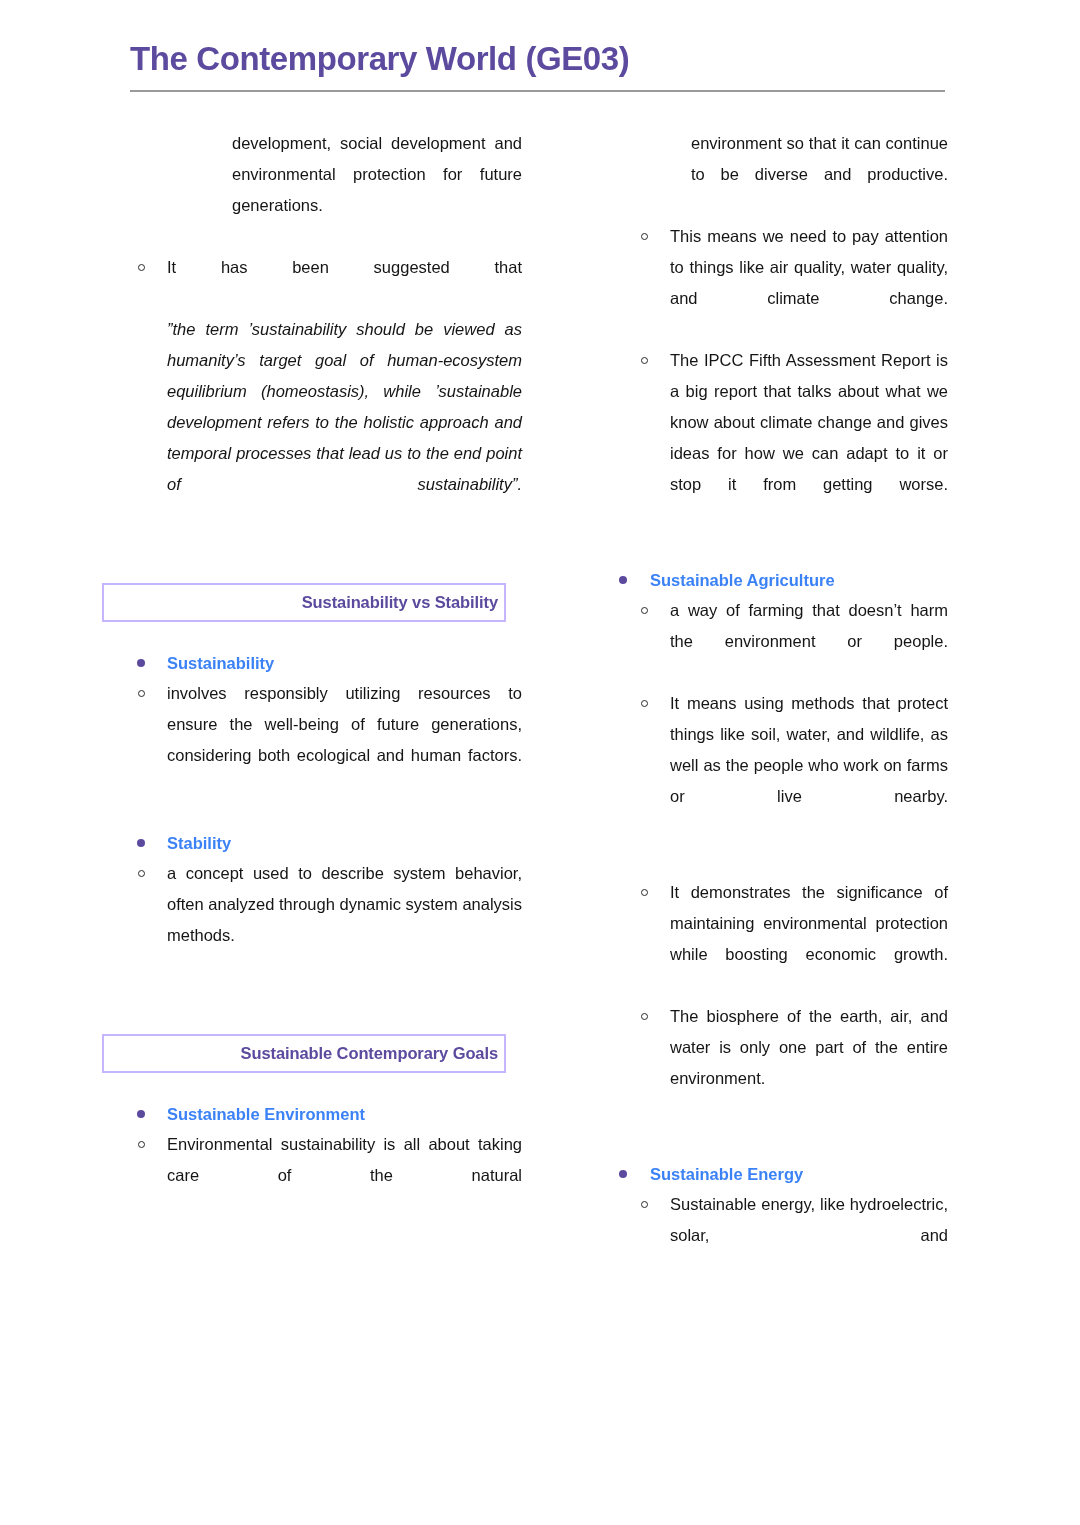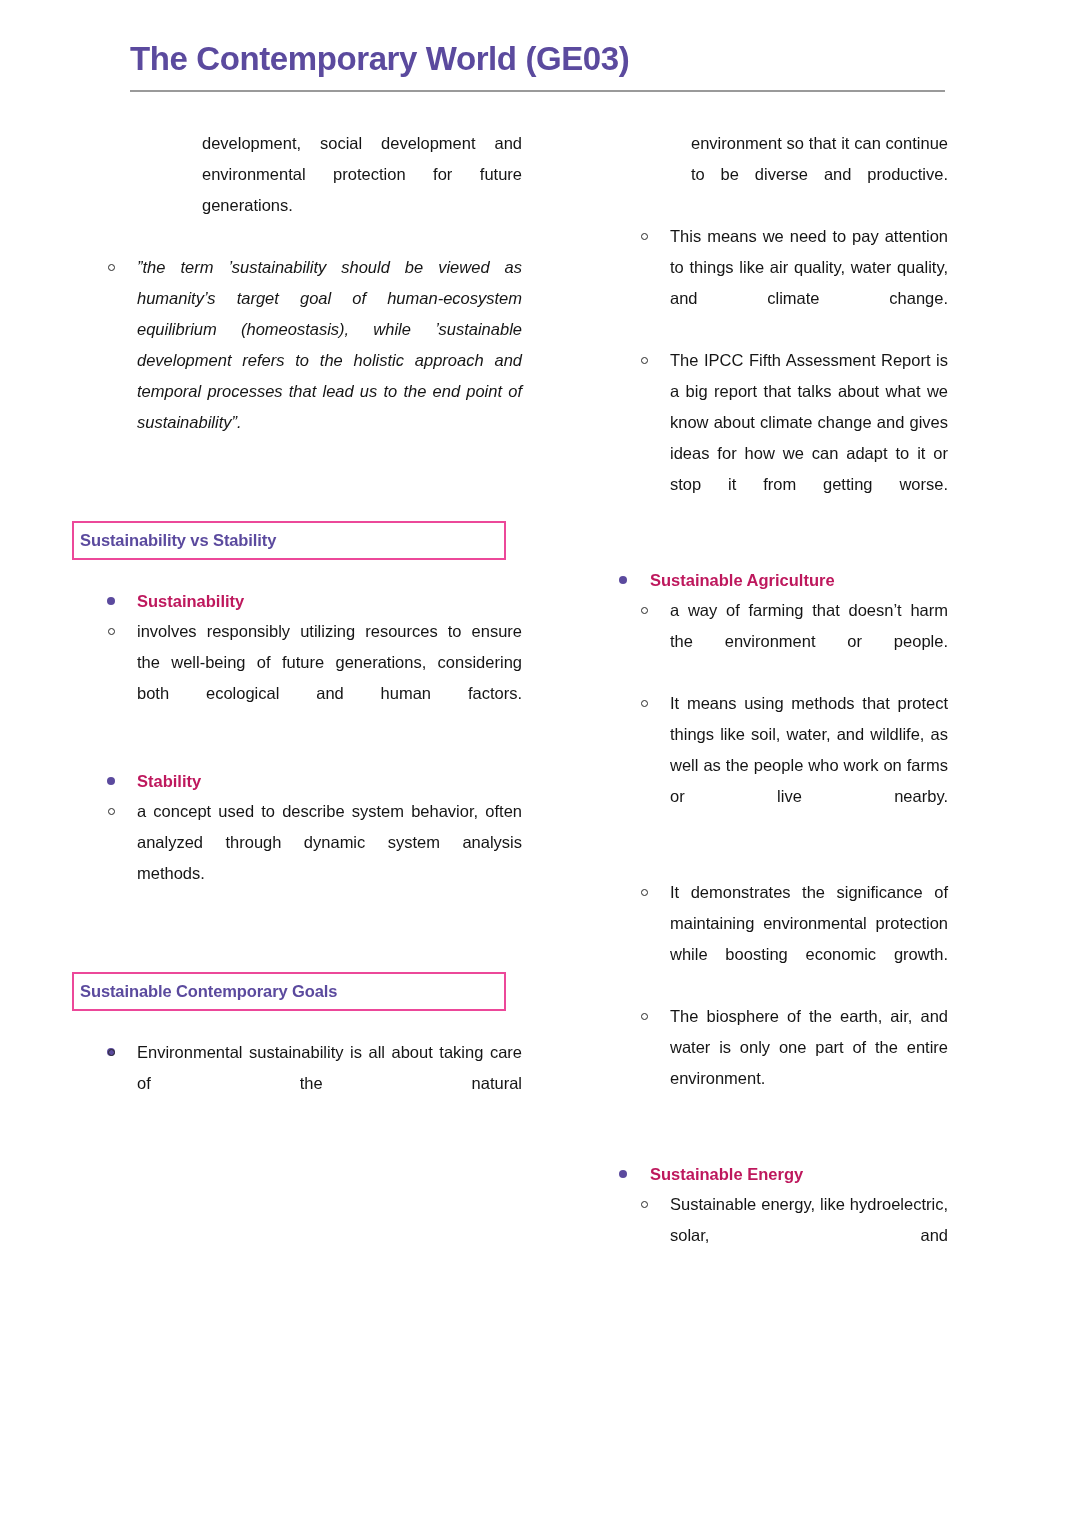--- a/index.html
+++ b/index.html
@@ -53,21 +53,21 @@
     top: 128px;
     width: 1080px;
     display: flex;
     gap: 0;
   }
   .col {
     box-sizing: border-box;
   }
   .col-left {
     width: 540px;
-    padding-left: 72px;
+    padding-left: 102px;
     padding-right: 18px;
   }
   .col-right {
     width: 540px;
     padding-left: 65px;
     padding-right: 132px;
   }
 
   
   .para {
@@ -112,21 +112,21 @@
     height: 8px;
     border-radius: 50%;
     background: #5b4a9e;
   }
   .col-right li.b1 > .b1-dot {
     left: 14px;
   }
   .b1-label {
     font-size: 16.5px;
     font-weight: bold;
-    color: #be185d;
+    color: #3b82f6;
     line-height: 30px;
     text-align: justify;
     text-justify: inter-word;
     display: block;
   }
 
   ul.lvl2 {
     list-style: none;
     margin: 0;
     padding: 0;
@@ -157,22 +157,22 @@
   
   .b2-text::after,
   .para::after {
     content: "";
     display: inline-block;
     width: 100%;
   }
 
   
   .section-box {
-    border: 2px solid #ec4899;
-    text-align: left;
+    border: 2px solid #c4b5fd;
+    text-align: right;
     padding: 7px 6px 8px 6px;
     margin: 26px 16px 0 0;
     box-sizing: border-box;
   }
   .section-box-title {
     font-size: 16.5px;
     font-weight: bold;
     color: #5b4a9e;
     line-height: 20px;
     letter-spacing: -0.1px;
@@ -192,20 +192,21 @@
 
   <div class="columns">
 
     <div class="col col-left">
 
       <p class="para cont" style="margin-left:130px">development, social development and environmental protection for future generations.</p>
 
       <ul class="lvl2">
         <li class="b2">
           <span class="b2-ring"></span>
+          <span class="b2-text">It has been suggested that</span>
           <span class="b2-text italic">”the term ’sustainability should be viewed as humanity’s target goal of human-ecosystem equilibrium (homeostasis), while ’sustainable development refers to the holistic approach and temporal processes that lead us to the end point of sustainability”.</span>
         </li>
       </ul>
 
       <div class="sp-md"></div>
 
       <div class="section-box">
         <span class="section-box-title">Sustainability vs Stability</span>
       </div>
 
@@ -243,20 +244,21 @@
 
       <div class="section-box">
         <span class="section-box-title">Sustainable Contemporary Goals</span>
       </div>
 
       <div class="sp-md"></div>
 
       <ul class="lvl1">
         <li class="b1">
           <span class="b1-dot"></span>
+          <span class="b1-label">Sustainable Environment</span>
         </li>
       </ul>
       <ul class="lvl2">
         <li class="b2">
           <span class="b2-ring"></span>
           <span class="b2-text">Environmental sustainability is all about taking care of the natural</span>
         </li>
       </ul>
 
     </div>

